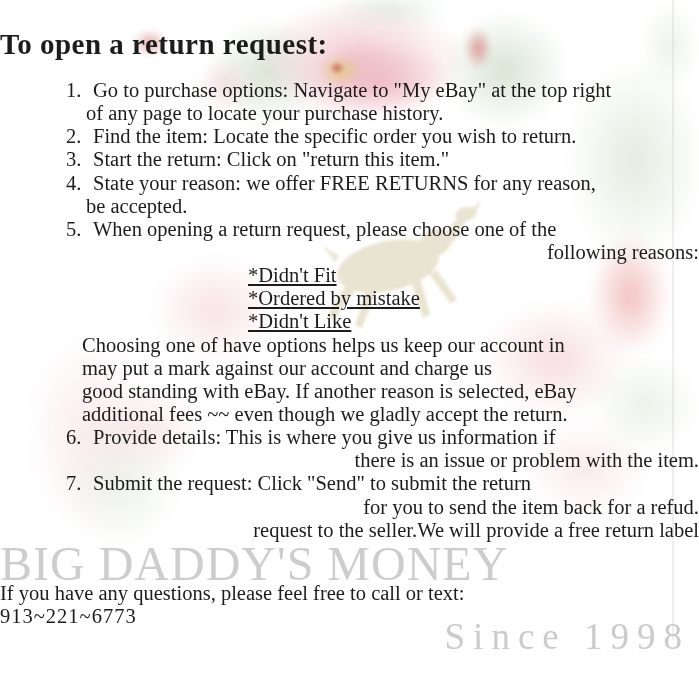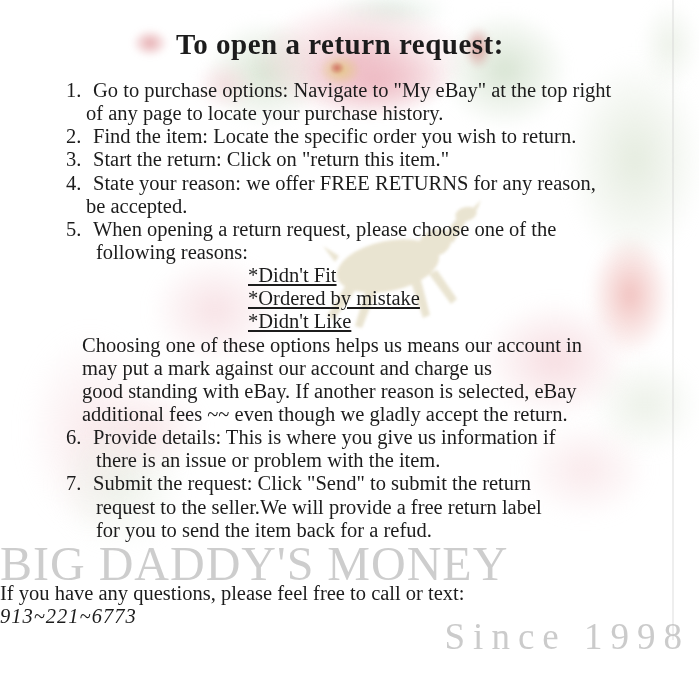--- a/index.html
+++ b/index.html
@@ -42,33 +42,33 @@
     color:rgba(175,175,175,.62);white-space:nowrap;
   }
   .wm-since{
     position:absolute;left:0;top:615px;width:690px;z-index:1;
     text-align:right;font-size:37px;letter-spacing:8px;
     color:rgba(185,185,185,.75);white-space:nowrap;
   }
   
   .title{
     position:absolute;left:0;top:28px;width:680px;margin:0;z-index:2;
-    text-align:center;font-size:29px;font-weight:bold;letter-spacing:.5px;
+    text-align:left;font-size:29px;font-weight:bold;letter-spacing:.5px;
   }
   .content{position:absolute;left:0;top:79px;width:699px;z-index:2;}
   .line{height:23.15px;line-height:23.15px;font-size:20.5px;white-space:nowrap;}
   .num-line{margin-left:66px;}
   .num{display:inline-block;min-width:27px;}
   .cont {margin-left:86px;}
-  .cont2{margin-left:96px;}
+  .cont2{margin-left:40px;text-align:right;}
   .note {margin-left:82px;}
   .reason{margin-left:248px;text-decoration:underline;}
   .contact{position:absolute;left:0;top:582px;width:690px;z-index:2;}
   .contact .line{white-space:nowrap;}
-  .phone{letter-spacing:1px;font-style:italic;}
+  .phone{letter-spacing:1px;}
 </style>
 </head>
 <body>
 
 <div class="canvas">
 
   <div class="florals">
     <div class="blob b-mint"></div>
     <div class="blob b-green1"></div>
     <div class="blob b-green2"></div>
@@ -124,31 +124,31 @@
     <div class="line num-line"><span class="num">4.</span><span>State your reason: we offer FREE RETURNS for any reason,</span></div>
     <div class="line cont">be accepted.</div>
 
     <div class="line num-line"><span class="num">5.</span><span>When opening a return request, please choose one of the</span></div>
     <div class="line cont2">following reasons:</div>
 
     <div class="line reason">*Didn't Fit</div>
     <div class="line reason">*Ordered by mistake</div>
     <div class="line reason">*Didn't Like</div>
 
-    <div class="line note">Choosing one of these options helps us means our account in</div>
+    <div class="line note">Choosing one of have options helps us keep our account in</div>
     <div class="line note">may put a mark against our account and charge us</div>
     <div class="line note">good standing with eBay. If another reason is selected, eBay</div>
     <div class="line note">additional fees ~~ even though we gladly accept the return.</div>
 
     <div class="line num-line"><span class="num">6.</span><span>Provide details: This is where you give us information if</span></div>
     <div class="line cont2">there is an issue or problem with the item.</div>
 
     <div class="line num-line"><span class="num">7.</span><span>Submit the request: Click "Send" to submit the return</span></div>
+    <div class="line cont2">for you to send the item back for a refud.</div>
     <div class="line cont2">request to the seller.We will provide a free return label</div>
-    <div class="line cont2">for you to send the item back for a refud.</div>
 
   </div>
 
   <div class="contact">
     <div class="line">If you have any questions, please feel free to call or text:</div>
     <div class="line phone">913~221~6773</div>
   </div>
 
 </div>
 

